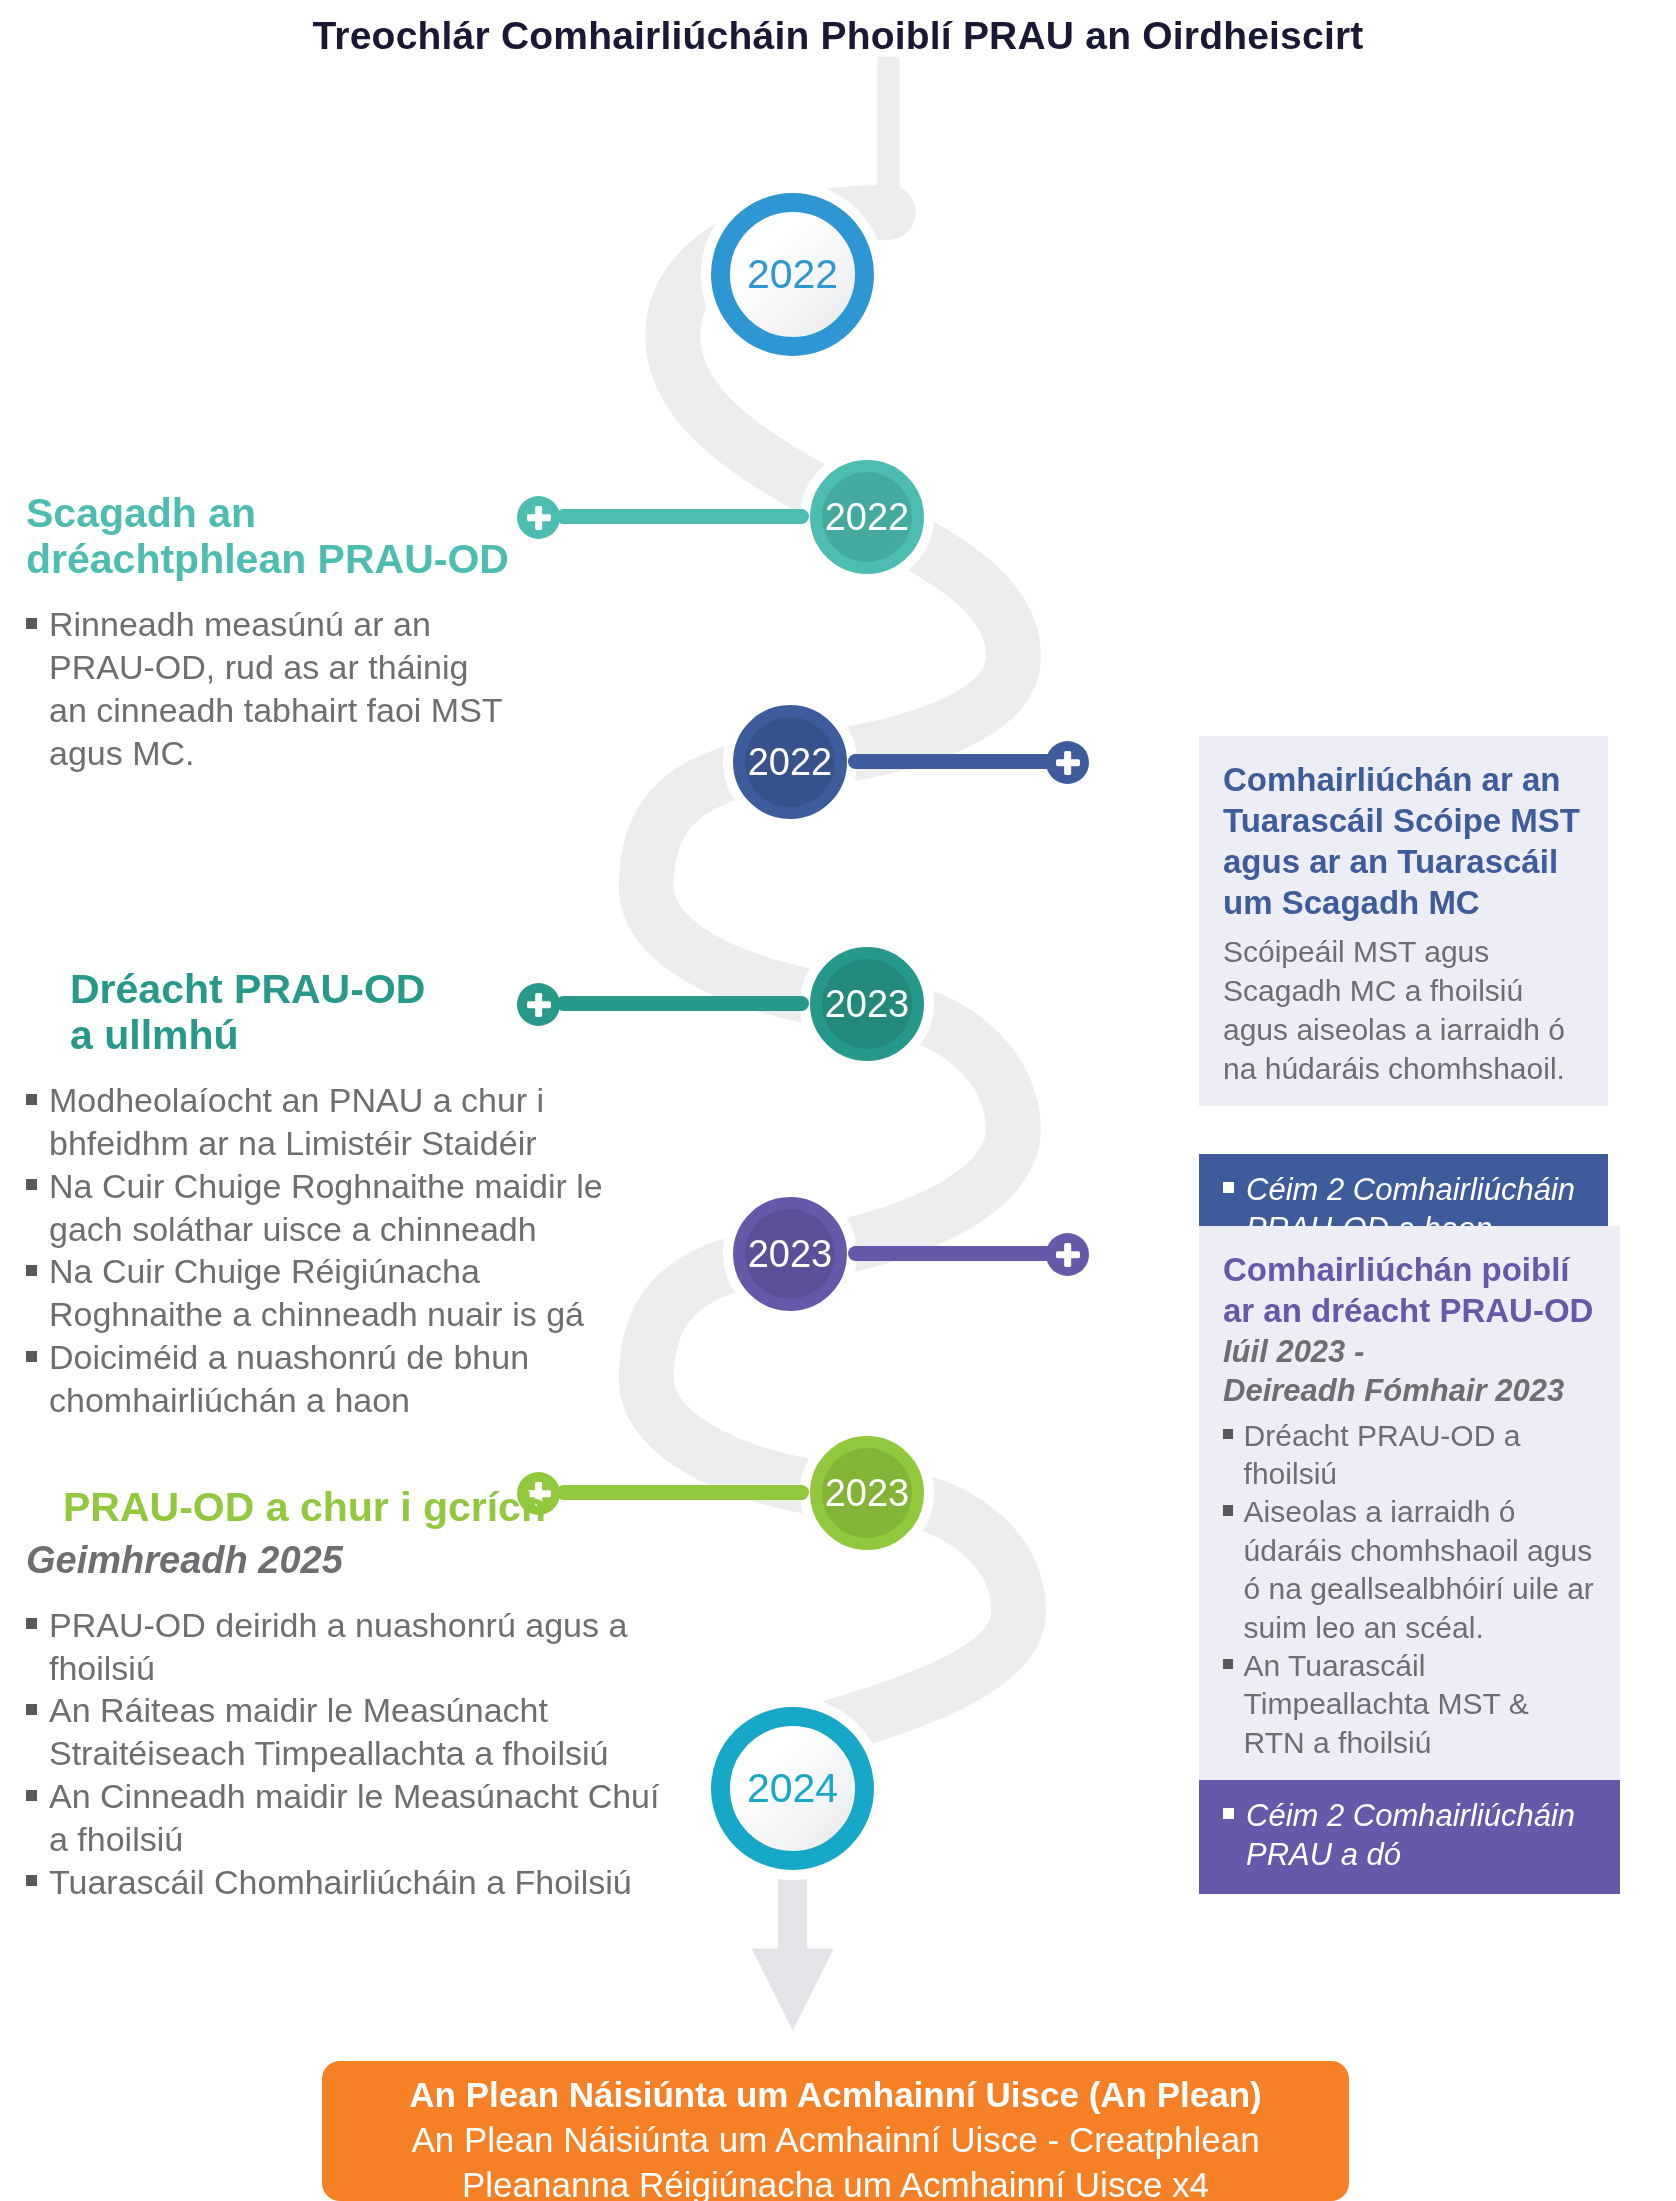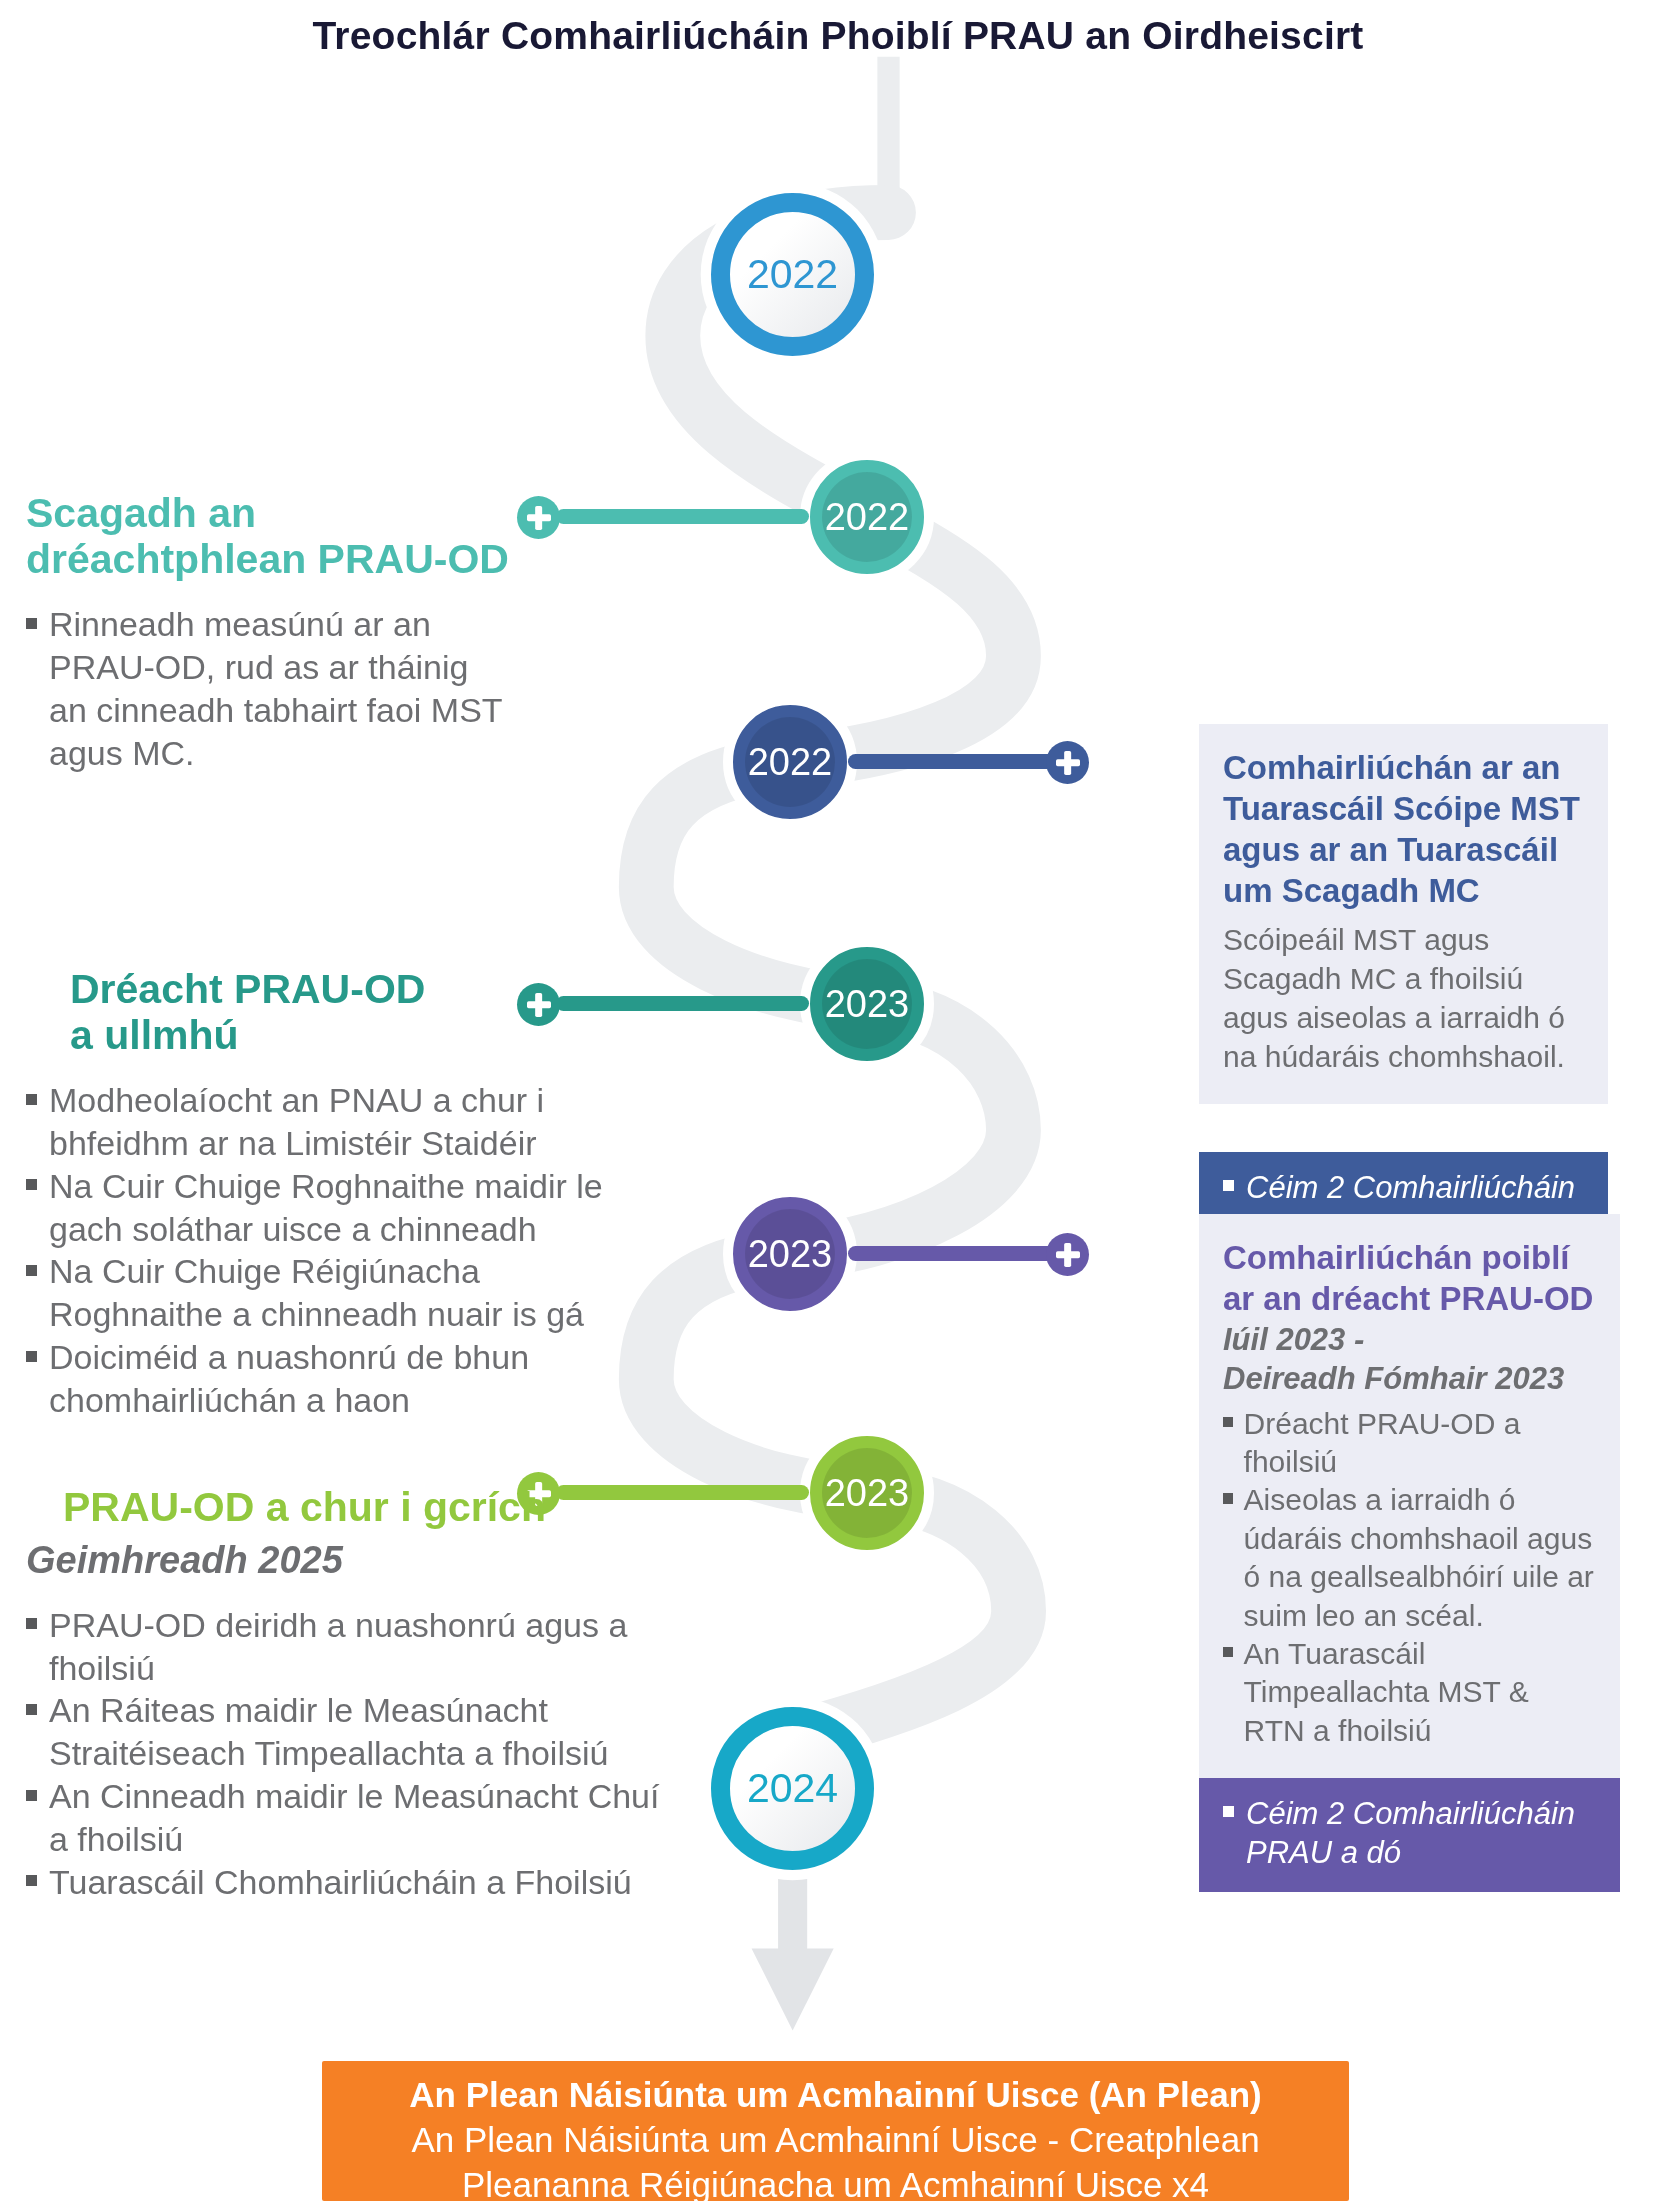--- a/index.html
+++ b/index.html
@@ -52,38 +52,38 @@
   .lhead.c-lime  { color:var(--lime,#92C83E);margin-left:37px; }
   .lsub { font-size:38px; font-weight:700; font-style:italic; color:var(--text-gray,#6D6E71);
     margin:-12px 0 22px 0; }
   .bullets { display:flex; flex-direction:column; }
   .bullet { display:flex; align-items:flex-start; color:var(--text-gray,#6D6E71);
     font-size:34px; line-height:1.26; }
   .bullet .mk { flex:0 0 11px; width:11px; height:11px; background:#58595B; margin:14.6px 12px 0 0; }
 
   
   .rpanel { position:absolute; display:flex; flex-direction:column; }
-  .rbody { background:var(--panel-bg,#ECEDF5); padding:24px 24px 28px 24px; }
+  .rbody { background:var(--panel-bg,#ECEDF5); padding:24px 24px 18px 24px;margin-top:12px; }
   .rtitle { font-weight:700; font-size:33px; line-height:1.24; }
   .rtitle.c-dblue { color:var(--dark-blue,#3E5C9B); }
   .rtitle.c-purple { color:var(--purple,#6659A9); }
   .rsub { font-size:31px; font-weight:700; font-style:italic; color:var(--text-gray,#6D6E71); line-height:1.26; }
   .rtext { font-size:30px; color:var(--text-gray,#6D6E71); line-height:1.3; margin-top:8.6px; }
   .rpanel .bullet { font-size:30px; line-height:1.28; }
   .rpanel .bullet .mk { flex:0 0 10.3px; width:10.3px; height:10.3px; margin:12px 10.3px 0 0; }
   .rpanel .bullets { margin-top:6.8px; }
   .rbanner { display:flex; align-items:flex-start; padding:15.4px 22px 19px 24px; }
   .rbanner.b-dblue { background:var(--dark-blue,#3E5C9B);margin-top:48px; }
   .rbanner.b-purple { background:var(--purple,#6659A9); }
   .rbanner .mkw { flex:0 0 11px; width:11px; height:11px; background:#fff; margin:12px 12px 0 0; }
   .rbanner .btext { color:#fff; font-size:31px; font-style:italic; line-height:1.28; }
 
   
   .footer { position:absolute; left:322px; top:2061px; width:1027px; height:140px;
-    background:var(--orange,#F58025); border-radius:2px; color:#fff; text-align:center;
+    background:var(--orange,#F58025); border-radius:18px; color:#fff; text-align:center;
     padding-top:12px; }
   .footer .f1 { font-size:35px; font-weight:700; line-height:1.25; }
   .footer .f2 { font-size:35px; font-weight:400; line-height:1.3; }
 </style>
 </head>
 <body>
 
 <svg class="road" width="1676" height="2202" viewBox="0 0 1958 2572">
   <path class="road-stem" d="M 1038 66 L 1038 252"></path>
   <path class="road-path" d="

